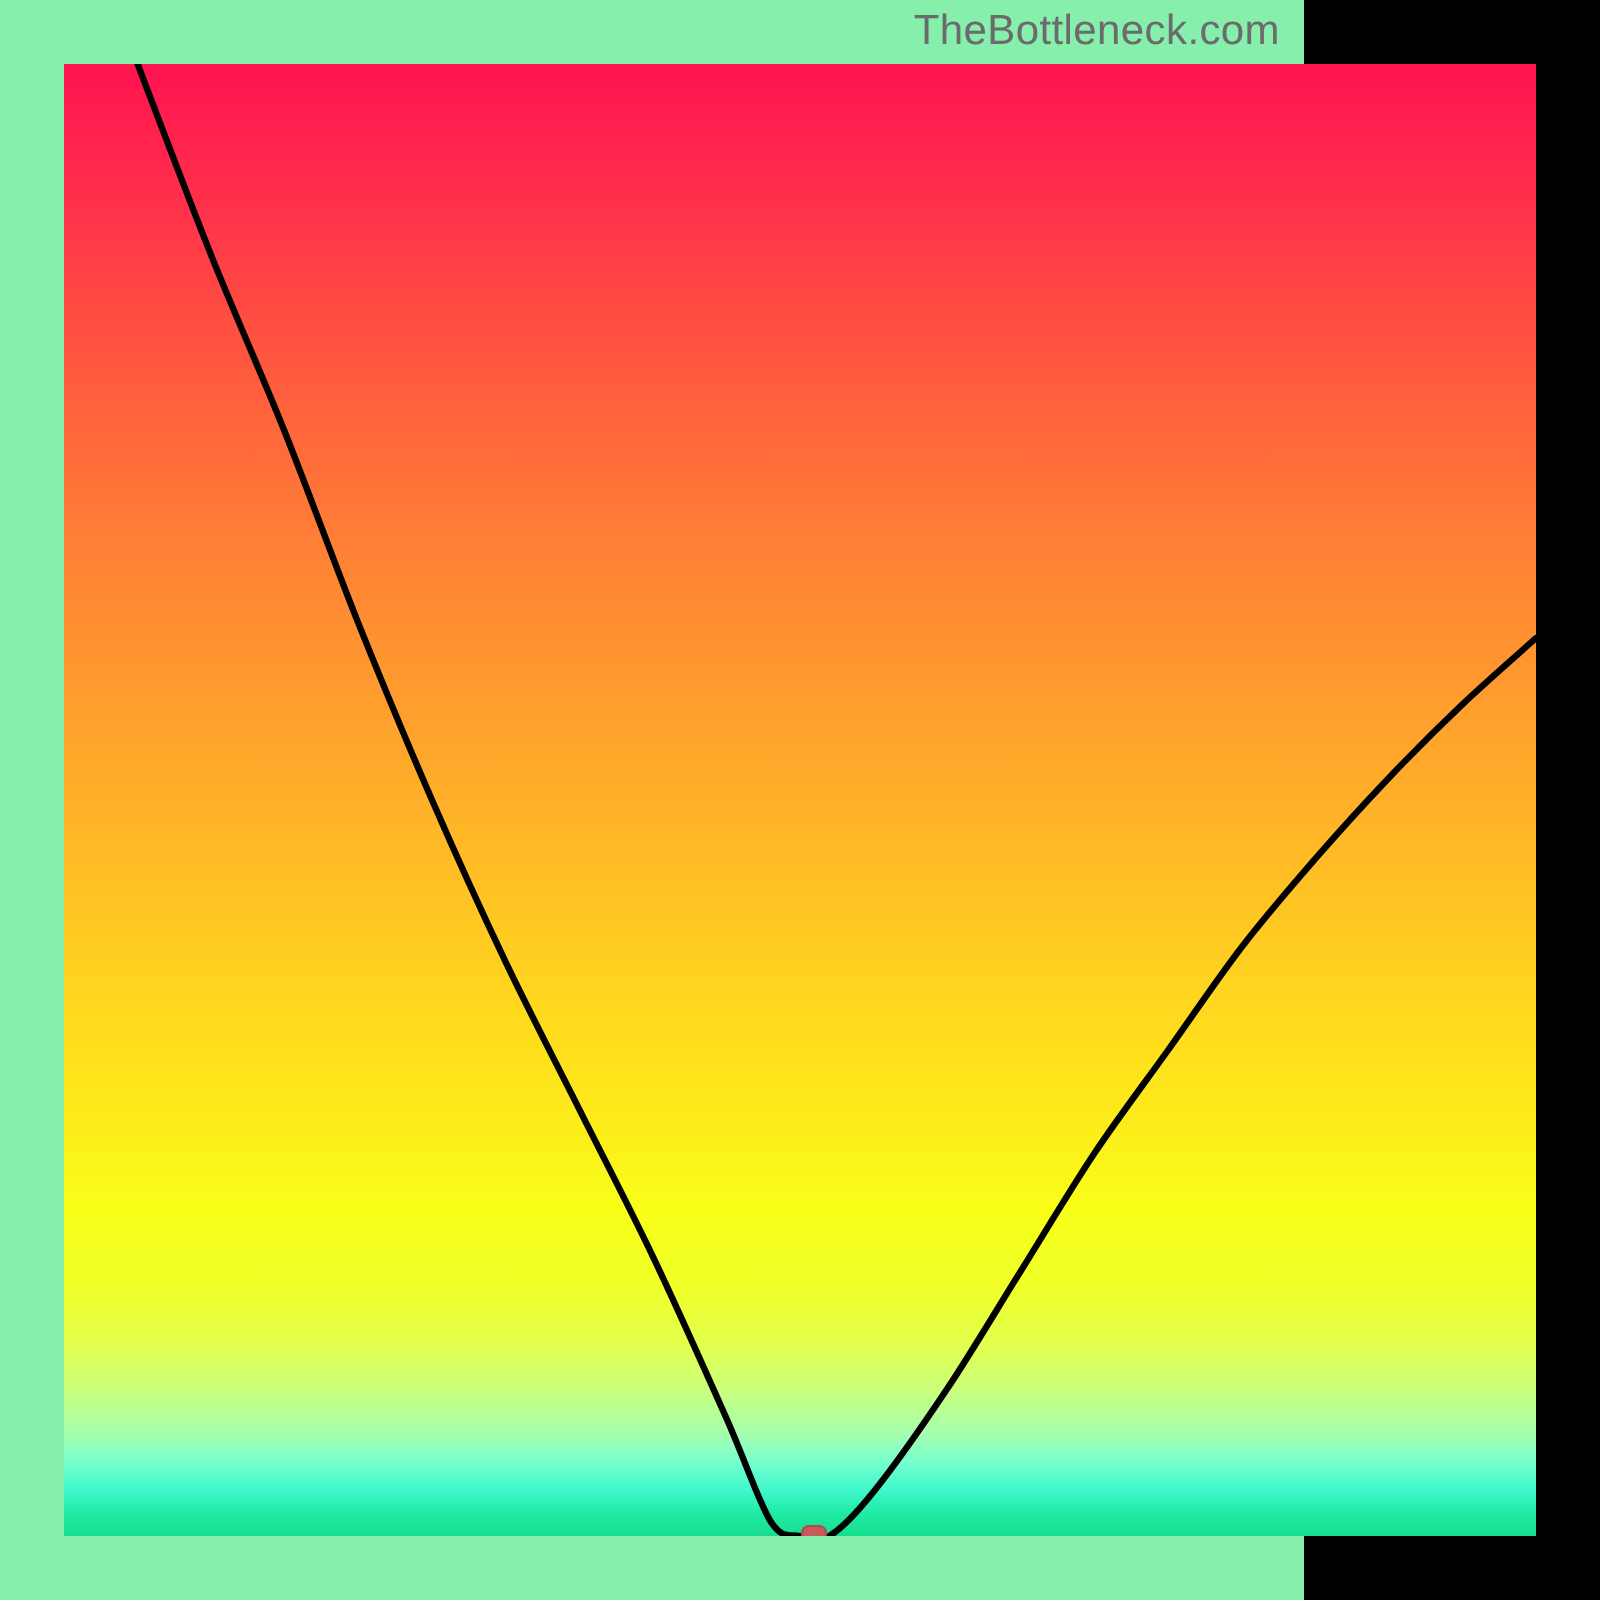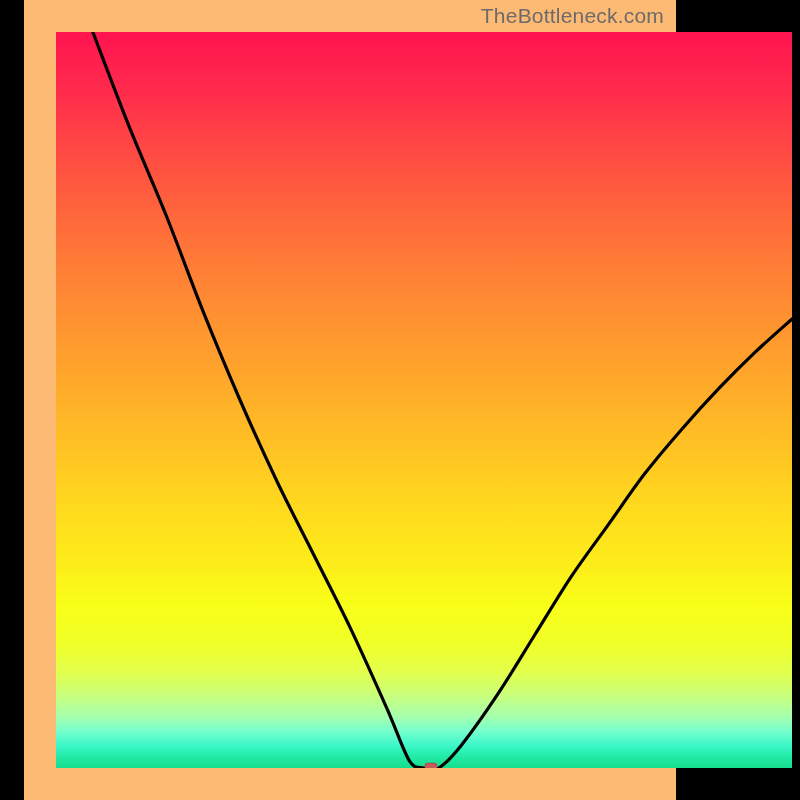--- a/index.html
+++ b/index.html
@@ -8,22 +8,21 @@
     width: 800px;
     height: 800px;
     overflow: hidden;
     background: #000;
     font-family: Arial, Helvetica, sans-serif;
   }
   .frame {
     position: relative;
     width: 652px;
     height: 800px;
-    background: #fdba74;
-    margin-left: 24px;
+    background: #86efac;
   }
   .watermark {
     position: absolute;
     top: 4px;
     right: 12px;
     color: #6b6b6b;
     font-size: 21px;
     font-weight: 400;
     letter-spacing: 0.2px;
     z-index: 200;

